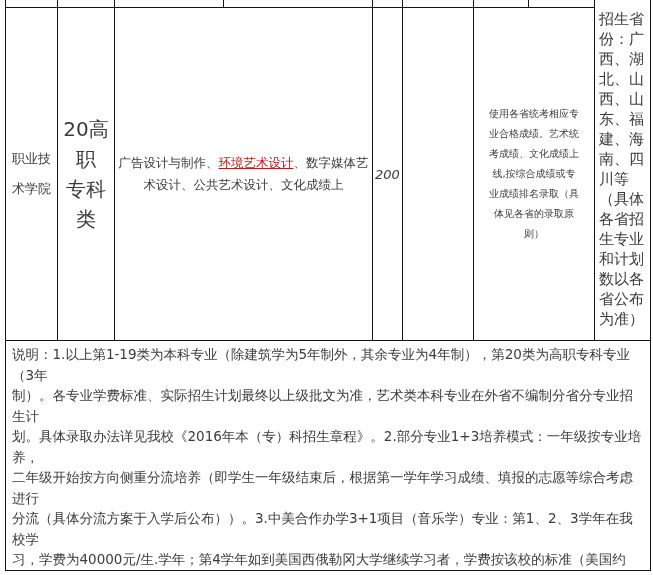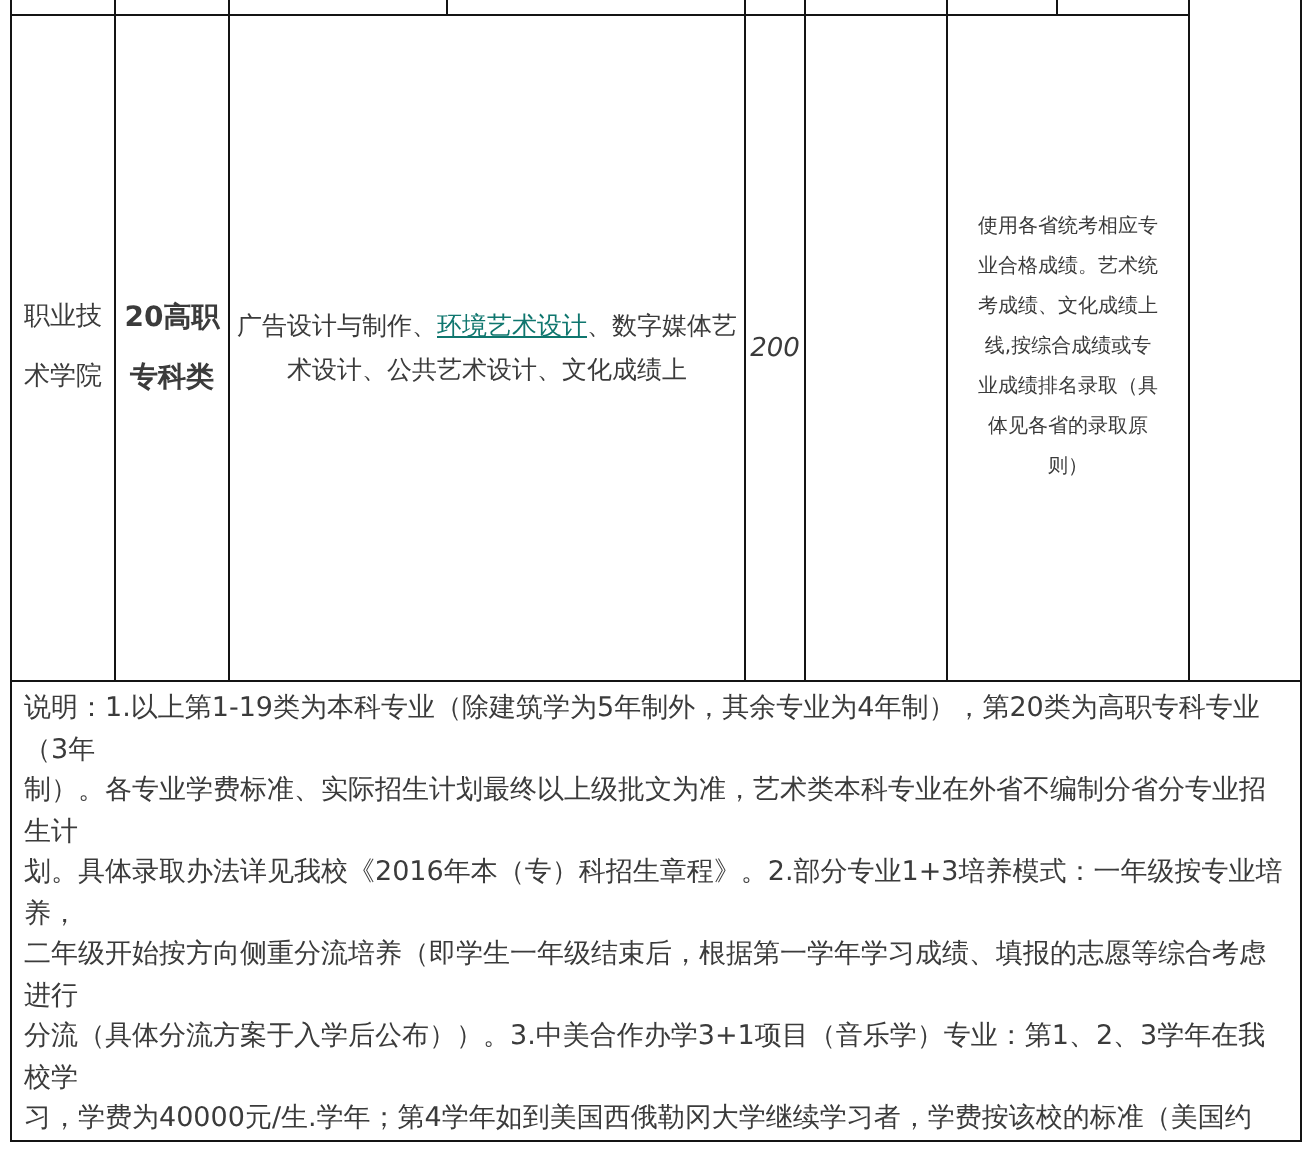--- a/index.html
+++ b/index.html
@@ -13,30 +13,30 @@
     overflow: hidden;
   }
   .vline, .hline { position: absolute; background: #141414; }
   .vline { width: 1px; }
   .hline { height: 1px; }
   .cell { position: absolute; box-sizing: border-box; overflow: hidden; }
   .center { display: flex; align-items: center; justify-content: center; text-align: center; }
   .pre { white-space: pre-line; }
 
   .c-college  { left: 6px;   top: 8px; width: 51px;  height: 332px; font-size: 13px;   line-height: 30px; justify-content: center; }
-  .c-category { left: 58px;  top: 8px; width: 56px;  height: 332px; font-size: 14px;   line-height: 30px; font-weight: bold; text-align: center; }
+  .c-category { left: 58px;  top: 8px; width: 56px;  height: 332px; font-size: 20px;   line-height: 30px; font-weight: normal; text-align: center; }
   .c-majors   { left: 115px; top: 8px; width: 257px; height: 332px; font-size: 12.5px; line-height: 22.5px; }
   .c-plan     { left: 373px; top: 8px; width: 29px;  height: 332px; font-size: 13px; font-style: italic; }
   .c-tuition  { left: 403px; top: 8px; width: 70px;  height: 332px; font-size: 13px; }
   .c-rule     { left: 474px; top: 8px; width: 120px; height: 332px; font-size: 10px; line-height: 20px; }
   .c-prov     { left: 595px; top: 8px; width: 55px;  height: 332px; font-size: 15px;   line-height: 20px;
                 padding: 1px 0 0 4px; text-align: left; }
   .c-note     { left: 6px;   top: 341px; width: 644px; height: 229px; font-size: 13.5px; line-height: 20.55px;
                 font-weight: normal; padding: 3px 6px; text-align: left; }
-  a.major-link { color: #0f766e; text-decoration: underline; cursor: pointer; }
+  a.major-link { color: #b91c1c; text-decoration: underline; cursor: pointer; }
 </style>
 </head>
 <body>
 
 <div class="page">
 
   <div class="vline" style="left:5px;   top:0;     height:571px;"></div>
   <div class="vline" style="left:57px;  top:0;     height:340px;"></div>
   <div class="vline" style="left:114px; top:0;     height:340px;"></div>
   <div class="vline" style="left:223px; top:0;     height:8px;"></div>
@@ -73,20 +73,38 @@
   <div class="cell c-rule center">
     <div class="pre">使用各省统考相应专
 业合格成绩。艺术统
 考成绩、文化成绩上
 线,按综合成绩或专
 业成绩排名录取（具
 体见各省的录取原
 则）</div>
   </div>
 
+  <div class="cell c-prov">
+    <div class="pre">招生省
+份：广
+西、湖
+北、山
+西、山
+东、福
+建、海
+南、四
+川等
+（具体
+各省招
+生专业
+和计划
+数以各
+省公布
+为准）</div>
+  </div>
 
   <div class="cell c-note">
     <div class="pre">说明：1.以上第1-19类为本科专业（除建筑学为5年制外，其余专业为4年制），第20类为高职专科专业（3年
 制）。各专业学费标准、实际招生计划最终以上级批文为准，艺术类本科专业在外省不编制分省分专业招生计
 划。具体录取办法详见我校《2016年本（专）科招生章程》。2.部分专业1+3培养模式：一年级按专业培养，
 二年级开始按方向侧重分流培养（即学生一年级结束后，根据第一学年学习成绩、填报的志愿等综合考虑进行
 分流（具体分流方案于入学后公布））。3.中美合作办学3+1项目（音乐学）专业：第1、2、3学年在我校学
 习，学费为40000元/生.学年；第4学年如到美国西俄勒冈大学继续学习者，学费按该校的标准（美国约18000
 美元/生.学年）；中英、中美校际交流2+2项目（绘画、视觉传达设计、动画、播音与主持艺术、广播电视编
 导）专业：第1、2学年在我校学习，学费为：中英班35000元/生.学年、中美班40000元/生.学年；第3、4学年

